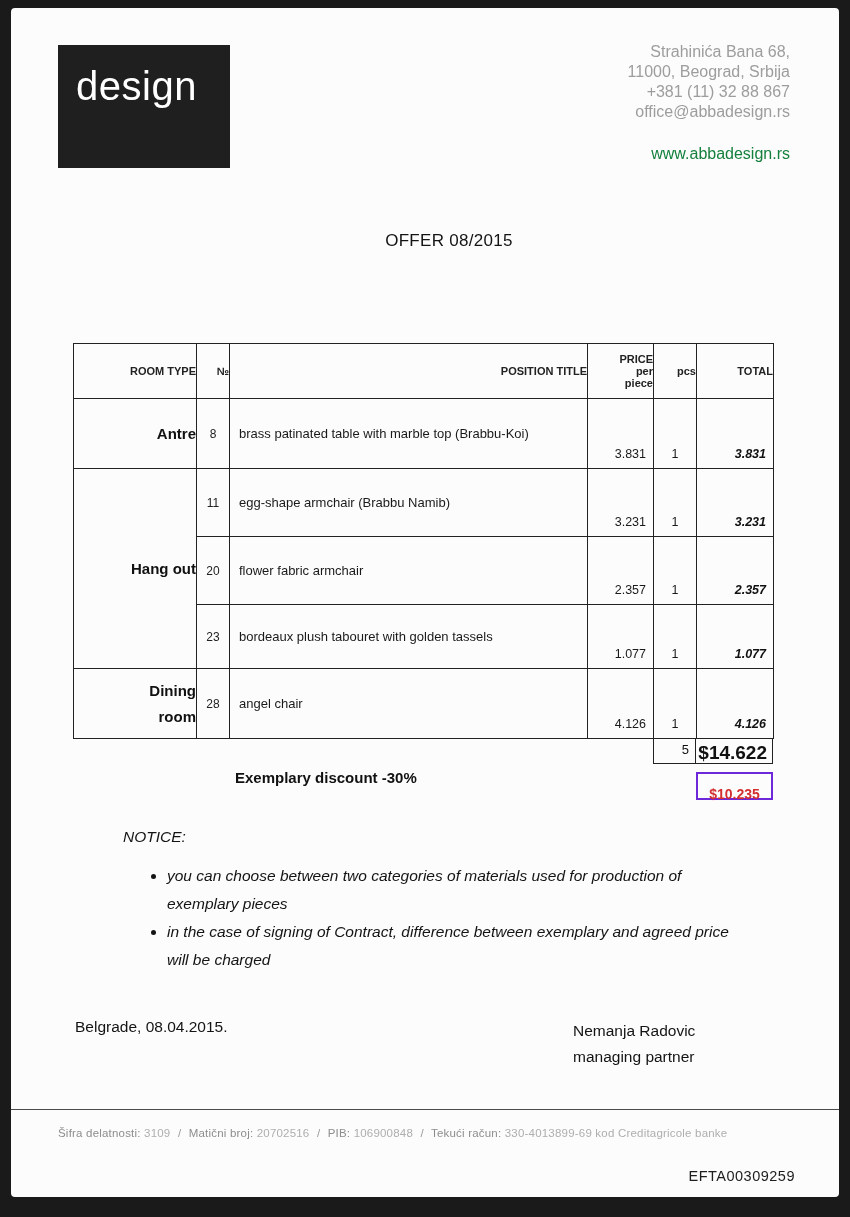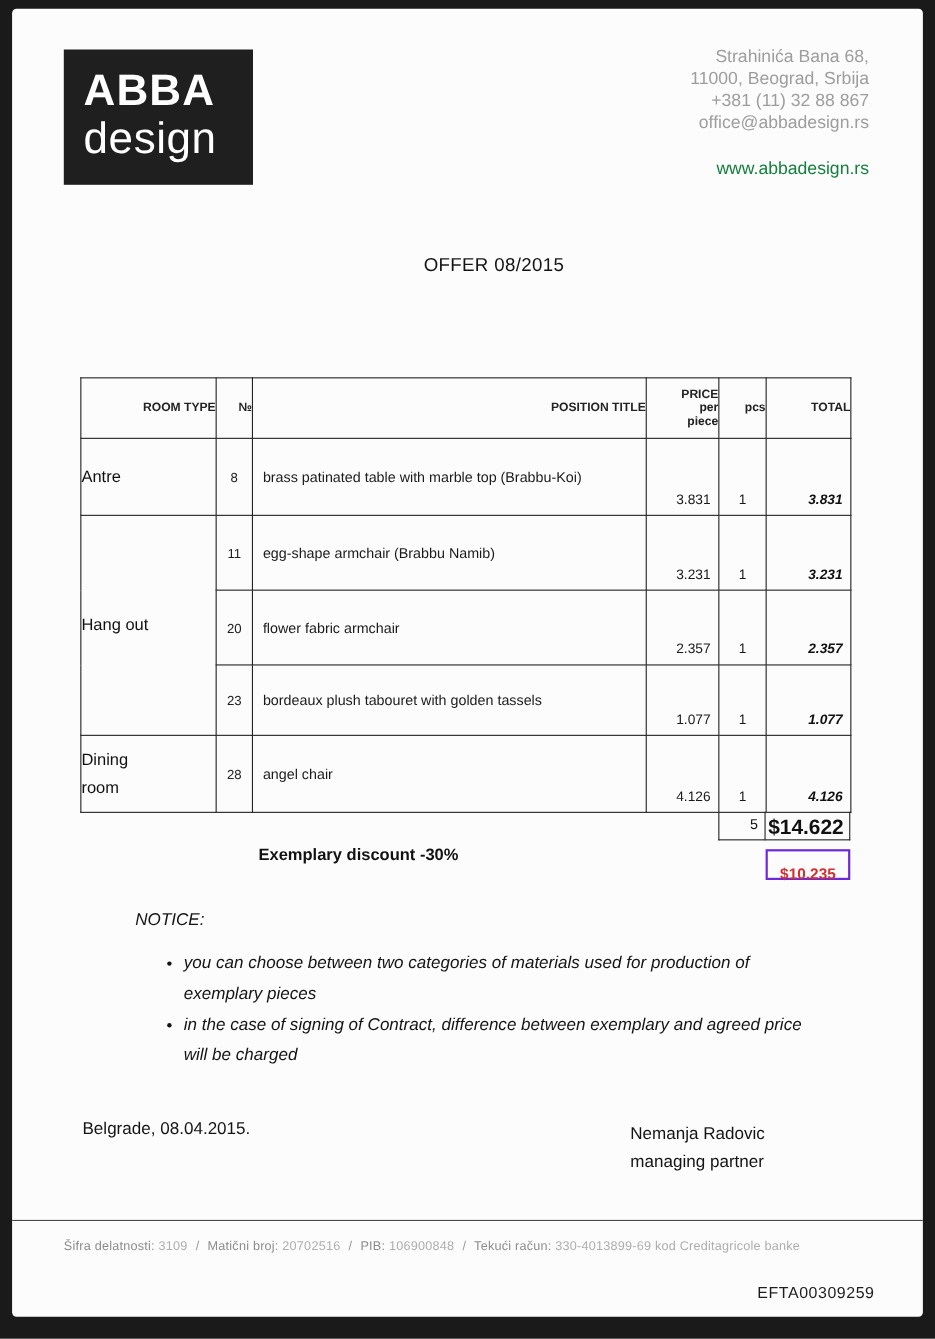--- a/index.html
+++ b/index.html
@@ -60,22 +60,22 @@
   .offer-table thead tr { height:55px; }
   .offer-table th {
     font-size:11px; font-weight:bold; color:#222;
     text-align:right; vertical-align:middle;
   }
   .pre { white-space:pre-line; }
   tr.h70 { height:70px; }
   tr.h68 { height:68px; }
   tr.h64 { height:64px; }
   td.room {
-    font-size:15px; font-weight:normal;
-    text-align:left; vertical-align:middle;
+    font-size:15px; font-weight:bold;
+    text-align:right; vertical-align:middle;
     line-height:1.7;
   }
   td.no {
     font-size:12px; text-align:center; vertical-align:middle; color:#222;
   }
   td.ptitle {
     font-size:13px; text-align:left; vertical-align:middle;
     padding-left:9px; padding-right:6px; color:#1a1a1a;
   }
   td.price {
@@ -155,21 +155,20 @@
     position:absolute; right:44px; top:1160px;
     font-size:14.5px; color:#1d1d1d; letter-spacing:0.5px;
   }
 </style>
 </head>
 <body>
 
 <div class="page">
 
   <div class="logo">
-    <div class="l1">ABBA</div>
     <div class="l2">design</div>
   </div>
 
   <div class="contact">
     <div>Strahinića Bana 68,</div>
     <div>11000, Beograd, Srbija</div>
     <div>+381 (11) 32 88 867</div>
     <div>office@abbadesign.rs</div>
     <div class="website">www.abbadesign.rs</div>
   </div>

